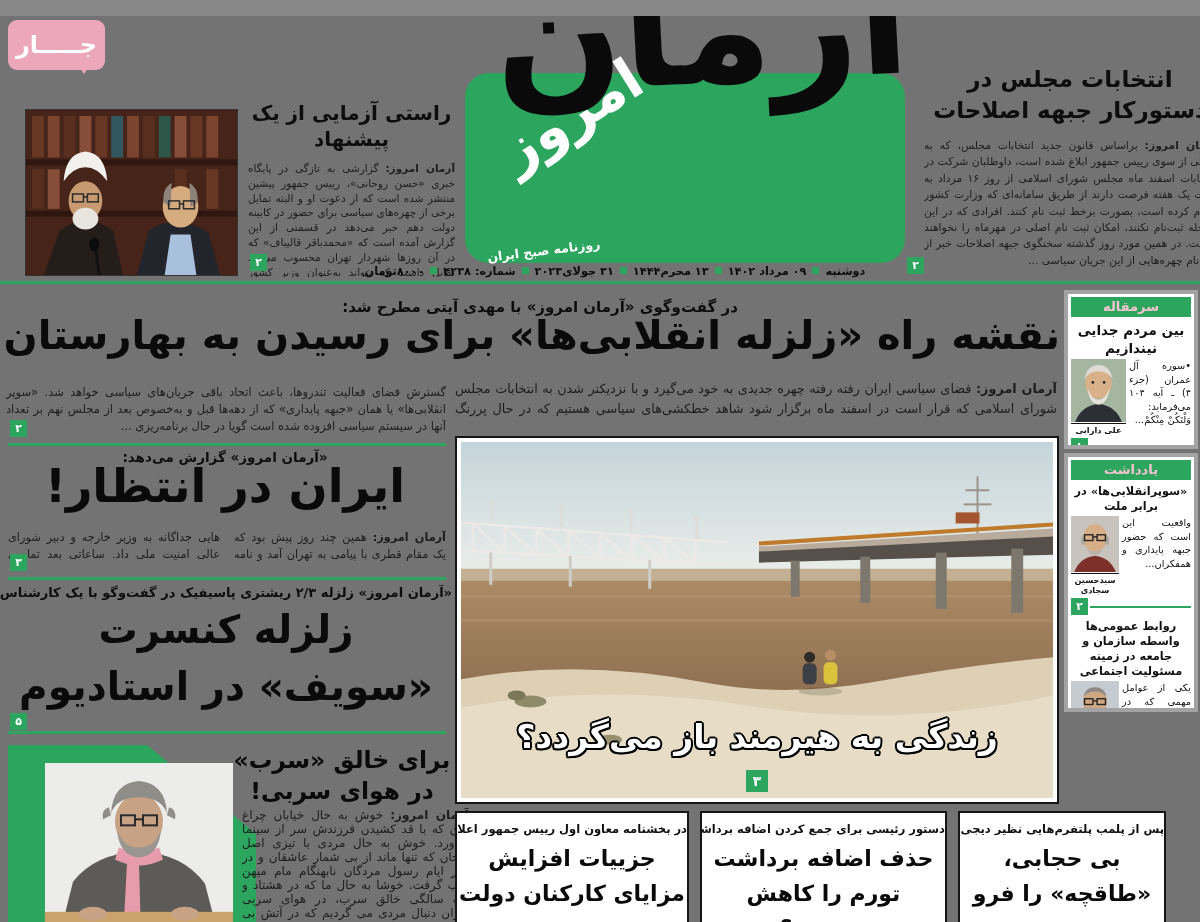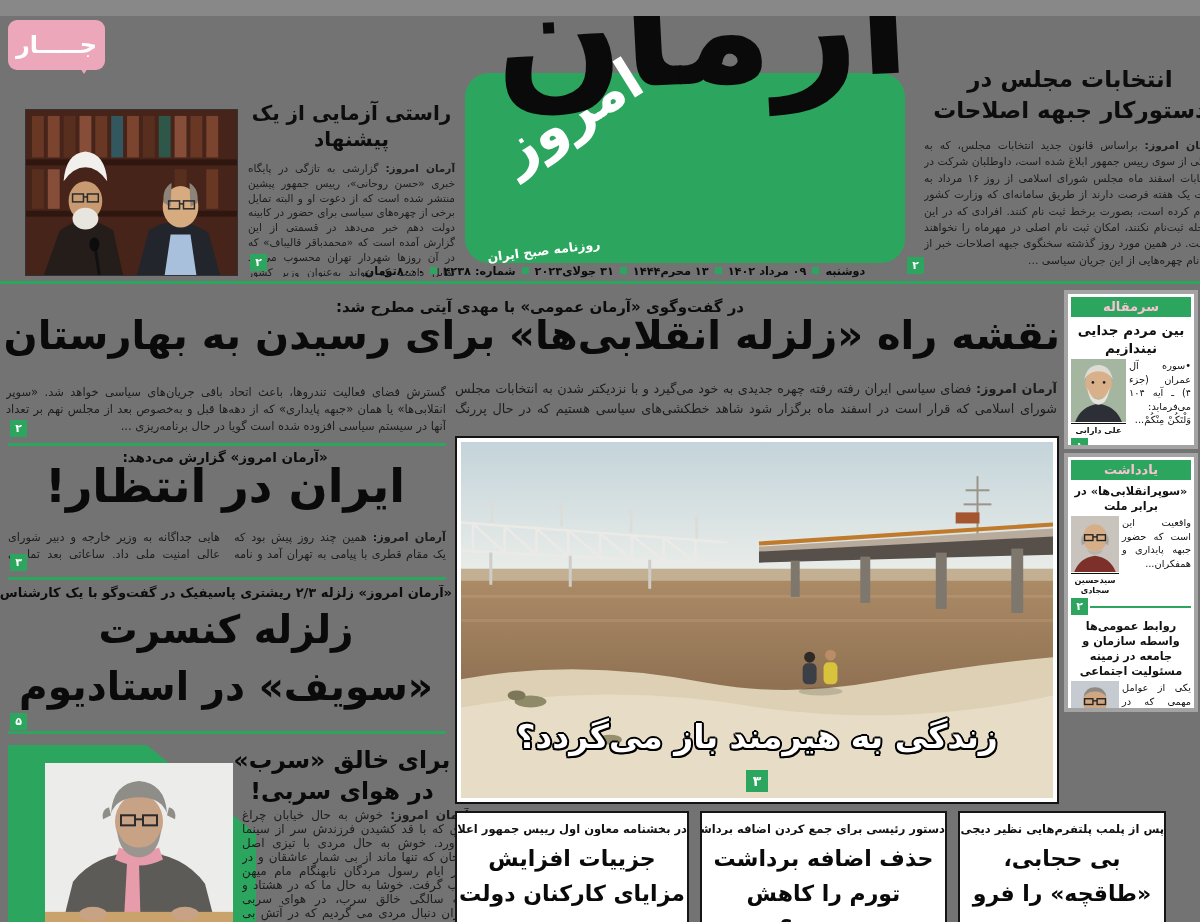--- a/index.html
+++ b/index.html
@@ -145,21 +145,21 @@
       <span>براساس قانون جدید انتخابات مجلس، که به تازگی از سوی رییس جمهور ابلاغ شده است، داوطلبان شرکت در انتخابات اسفند ماه مجلس شورای اسلامی از روز ۱۶ مرداد به مدت یک هفته فرصت دارند از طریق سامانه‌ای که وزارت کشور اعلام کرده است، بصورت برخط ثبت نام کنند. افرادی که در این مرحله ثبت‌نام نکنند، امکان ثبت نام اصلی در مهرماه را نخواهند داشت. در همین مورد روز گذشته سخنگوی جبهه اصلاحات خبر از ثبت‌نام چهره‌هایی از این جریان سیاسی ...</span>
     </div>
   </div>
   <div class="pbadge" style="left:907px;top:241px">۲</div>
 
   <div class="dateline">
     <span>دوشنبه</span><i class="sq"></i><span>۰۹ مرداد ۱۴۰۲</span><i class="sq"></i><span>۱۳ محرم۱۴۴۴</span><i class="sq"></i><span>۳۱ جولای۲۰۲۳</span><i class="sq"></i><span>شماره: ۴۲۳۸</span><i class="sq"></i><span>۸۰۰۰تومان</span>
   </div>
   <div class="hr-main"></div>
 
-  <div class="kick" style="left:250px;top:282px;width:580px">در گفت‌وگوی «آرمان عمومی» با مهدی آیتی مطرح شد:</div>
+  <div class="kick" style="left:250px;top:282px;width:580px">در گفت‌وگوی «آرمان امروز» با مهدی آیتی مطرح شد:</div>
   <div class="h1" style="left:235px;top:296px;width:825px">نقشه راه «زلزله انقلابی‌ها» برای رسیدن به بهارستان</div>
   <div class="body abs" style="left:455px;top:363px;width:602px;font-size:12.8px;line-height:20px;height:42px">
     <b class="ll">آرمان امروز:</b>
     <span>فضای سیاسی ایران رفته رفته چهره جدیدی به خود می‌گیرد و با نزدیکتر شدن به انتخابات مجلس شورای اسلامی که قرار است در اسفند ماه برگزار شود شاهد خطکشی‌های سیاسی هستیم که در حال پررنگ شدن است برخی معتقدند که</span>
   </div>
   <div class="body abs" style="left:6px;top:368px;width:440px;font-size:11.5px;line-height:17px;height:54px">گسترش فضای فعالیت تندروها، باعث اتحاد باقی جریان‌های سیاسی خواهد شد. «سوپر انقلابی‌ها» یا همان «جبهه پایداری» که از دهه‌ها قبل و به‌خصوص بعد از مجلس نهم بر تعداد آنها در سیستم سیاسی افزوده شده است گویا در حال برنامه‌ریزی ...</div>
   <div class="pbadge" style="left:10px;top:404px">۲</div>
   <div class="grule" style="left:8px;top:427px;width:438px"></div>
 
   <div class="kick" style="left:0;top:433px;width:450px;font-size:13.5px">«آرمان امروز» گزارش می‌دهد:</div>

